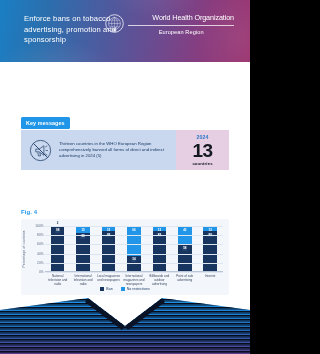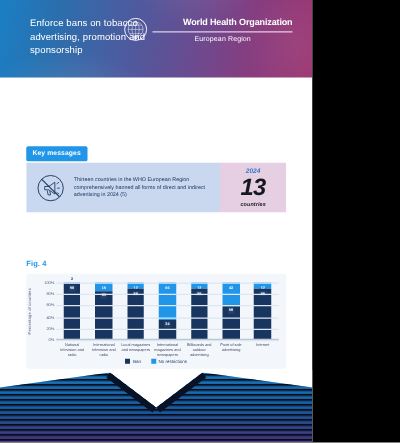--- a/index.html
+++ b/index.html
@@ -14,34 +14,34 @@
     background:
       radial-gradient(ellipse 90px 50px at 22% 120%,rgba(255,255,255,.10),transparent 70%),
       radial-gradient(ellipse 70px 46px at 62% -20%,rgba(255,255,255,.07),transparent 70%),
       radial-gradient(ellipse 60px 70px at 95% 60%,rgba(255,255,255,.06),transparent 70%);
     pointer-events:none;}
   .hdr-title{position:absolute;left:24px;top:14px;width:120px;color:#fff;
     font-size:7.6px;line-height:10.5px;font-weight:normal;letter-spacing:.1px;z-index:2;}
 
   .logo{position:absolute;right:16px;top:14px;display:flex;align-items:flex-start;gap:4px;z-index:2;}
   .logo-mark{width:19px;height:19px;flex:none;margin-top:0px;}
-  .logo-txt{color:#fff;font-size:7.2px;line-height:8.6px;font-weight:bold;letter-spacing:-.1px;margin-left:24px;}
+  .logo-txt{color:#fff;font-size:7.2px;line-height:8.6px;font-weight:normal;letter-spacing:-.1px;margin-left:24px;}
   .logo-rule{margin-top:2.5px;border-top:.6px solid rgba(255,255,255,.75);}
   .logo-sub{color:#fff;font-size:5.6px;line-height:8px;padding-top:1.5px;text-align:center;letter-spacing:.1px;}
 
   
   .km-badge{position:absolute;left:21px;top:117px;background:#2196e8;color:#fff;
     font-size:5.4px;font-weight:bold;padding:3px 5px 3px 5px;border-radius:1.5px;letter-spacing:.1px;}
   .km-card{position:absolute;left:21px;top:130px;width:208px;height:40px;display:flex;overflow:hidden;}
   .km-left{flex:0 0 155px;background:#c9d8ef;display:flex;align-items:center;}
   .km-icon{flex:none;width:38px;display:flex;justify-content:center;align-items:center;}
   .km-icon svg{display:block;}
   .km-text{font-size:4.3px;line-height:6.1px;color:#17355e;padding-right:8px;}
   .km-right{flex:1;background:#e6cfe3;display:flex;flex-direction:column;
-    align-items:center;justify-content:center;gap:0px;font-style:italic;}
+    align-items:center;justify-content:center;gap:0px;}
   .km-year{font-size:5.3px;color:#2f79c8;font-weight:bold;line-height:7px;}
   .km-num{font-size:19px;color:#14181f;font-weight:bold;line-height:19px;letter-spacing:-.5px;}
   .km-unit{font-size:4.3px;color:#14181f;font-weight:bold;line-height:7px;letter-spacing:.1px;}
 
   
   .fig-label{position:absolute;left:21px;top:209px;color:#2196e8;font-size:6px;font-weight:bold;letter-spacing:.1px;}
   .fig-title{position:absolute;left:40px;top:209px;color:#14181f;font-size:5.2px;font-weight:bold;width:190px;line-height:7px;}
 
   .chart-card{position:absolute;left:21px;top:219px;width:208px;height:76px;background:#f3f7fc;border-radius:2px;}
   .plot{position:absolute;left:24px;top:7px;right:6px;height:46px;}

